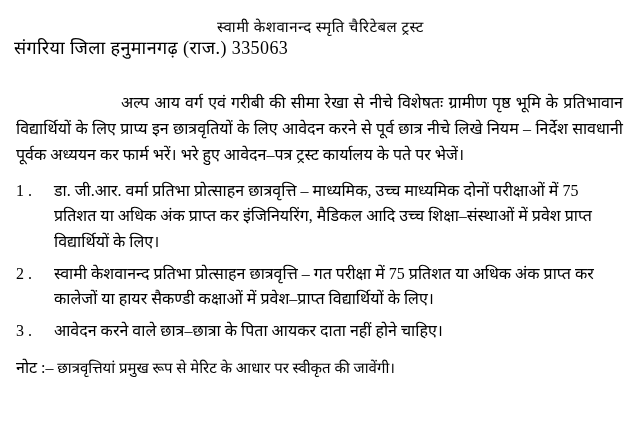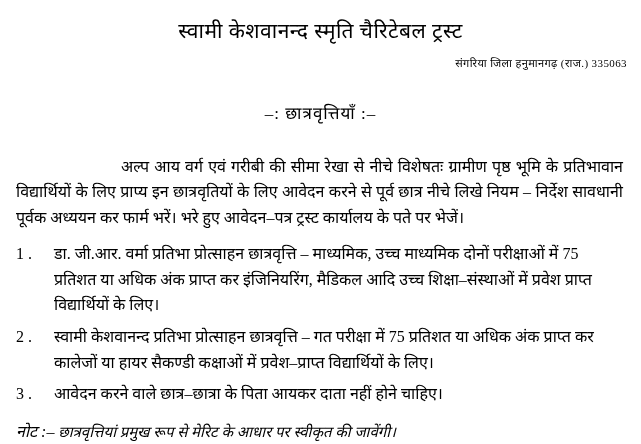--- a/index.html
+++ b/index.html
@@ -16,30 +16,30 @@
   }
   .page {
     position: relative;
     width: 641px;
     height: 444px;
     box-sizing: border-box;
     padding: 0 14px;
   }
   .org-title {
     text-align: center;
-    font-size: 21px;
+    font-size: 15px;
     line-height: 1.25;
     margin-top: 18px;
     letter-spacing: 0.5px;
   }
   .org-address {
-    text-align: right;
-    font-size: 11px;
+    text-align: left;
+    font-size: 18px;
     line-height: 1.3;
-    margin-top: 12px;
+    margin-top: 0;
     letter-spacing: 0.4px;
   }
   .section-heading {
     text-align: center;
     font-size: 17px;
     margin-top: 30px;
     letter-spacing: 1px;
   }
   .intro {
     font-size: 16px;
@@ -69,36 +69,34 @@
   .list-text {
     flex: 1 1 auto;
     text-align: left;
     margin-left: 12px;
   }
   .note {
     font-size: 15px;
     line-height: 1.6;
     margin-top: 12px;
     padding: 0 4px 0 2px;
-    font-style: italic;
   }
   .note-label {
     font-size: 16px;
   }
 </style>
 </head>
 <body>
 
 <div class="page">
 
   <div class="org-title">स्वामी केशवानन्द स्मृति चैरिटेबल ट्रस्ट</div>
 
   <div class="org-address">संगरिया जिला हनुमानगढ़ (राज.) 335063</div>
 
-  <div class="section-heading">–:  छात्रवृत्तियाँ  :–</div>
 
   <div class="intro">अल्प आय वर्ग एवं गरीबी की सीमा रेखा से नीचे विशेषतः ग्रामीण पृष्ठ भूमि के प्रतिभावान विद्यार्थियों के लिए प्राप्य इन छात्रवृतियों के लिए आवेदन करने से पूर्व छात्र नीचे लिखे नियम – निर्देश सावधानी पूर्वक अध्ययन कर फार्म भरें। भरे हुए आवेदन–पत्र ट्रस्ट कार्यालय के पते पर भेजें।</div>
 
   <div class="list">
 
     <div class="list-item">
       <span class="list-num">1 .</span>
       <span class="list-text">डा. जी.आर. वर्मा प्रतिभा प्रोत्साहन छात्रवृत्ति – माध्यमिक, उच्च माध्यमिक दोनों परीक्षाओं में 75 प्रतिशत या अधिक अंक प्राप्त कर इंजिनियरिंग, मैडिकल आदि उच्च शिक्षा–संस्थाओं में प्रवेश प्राप्त विद्यार्थियों के लिए।</span>
     </div>
 

